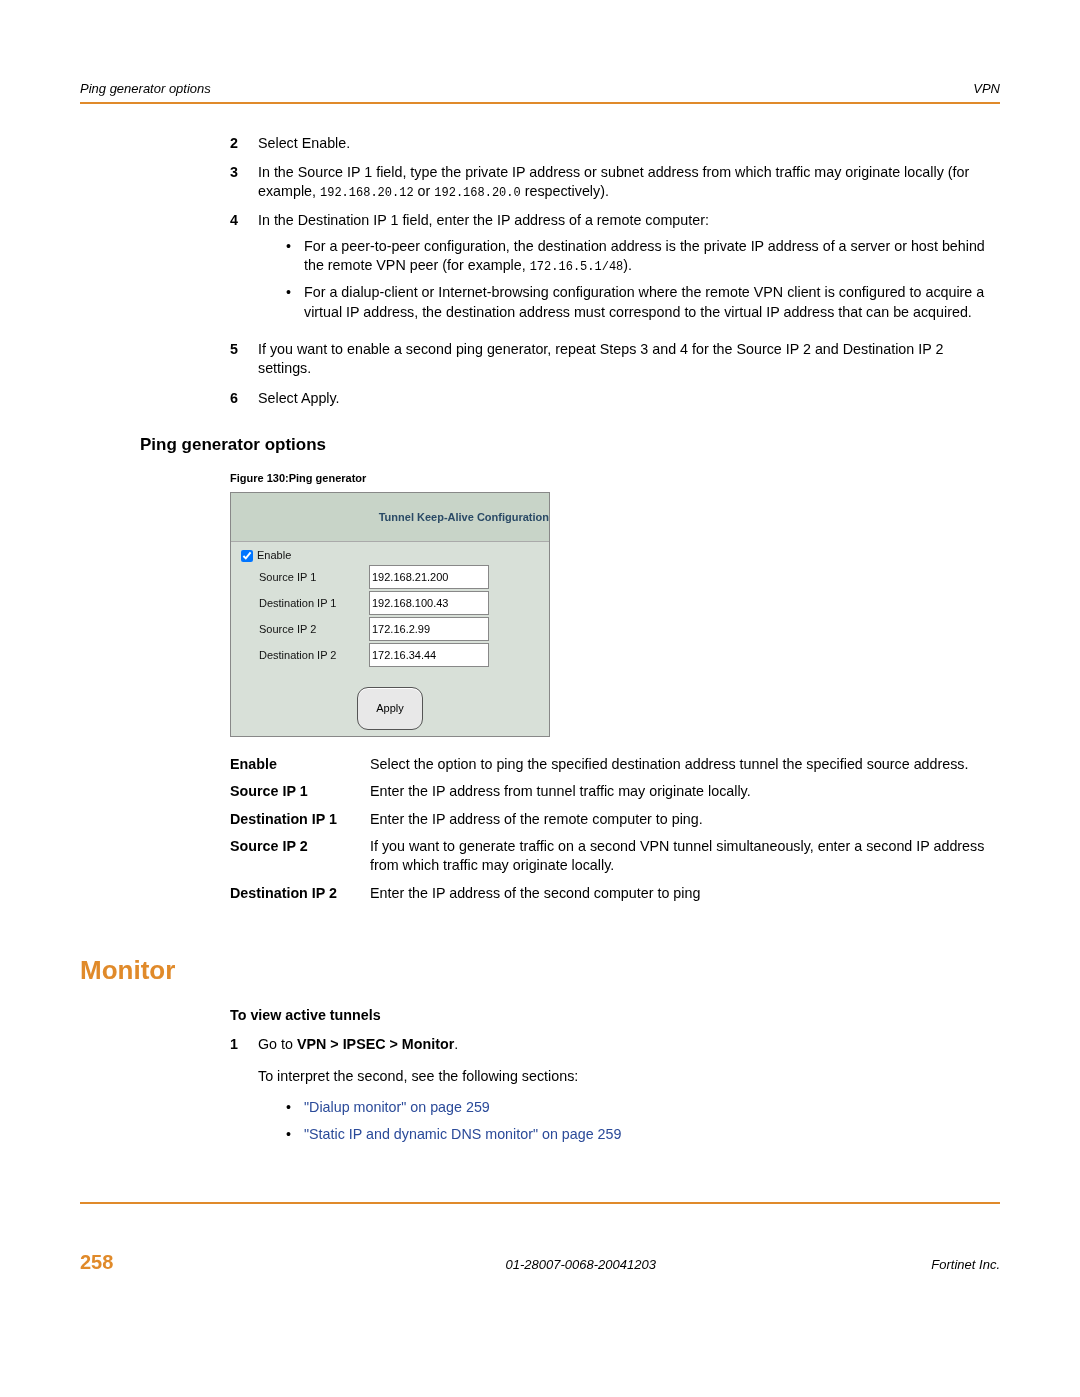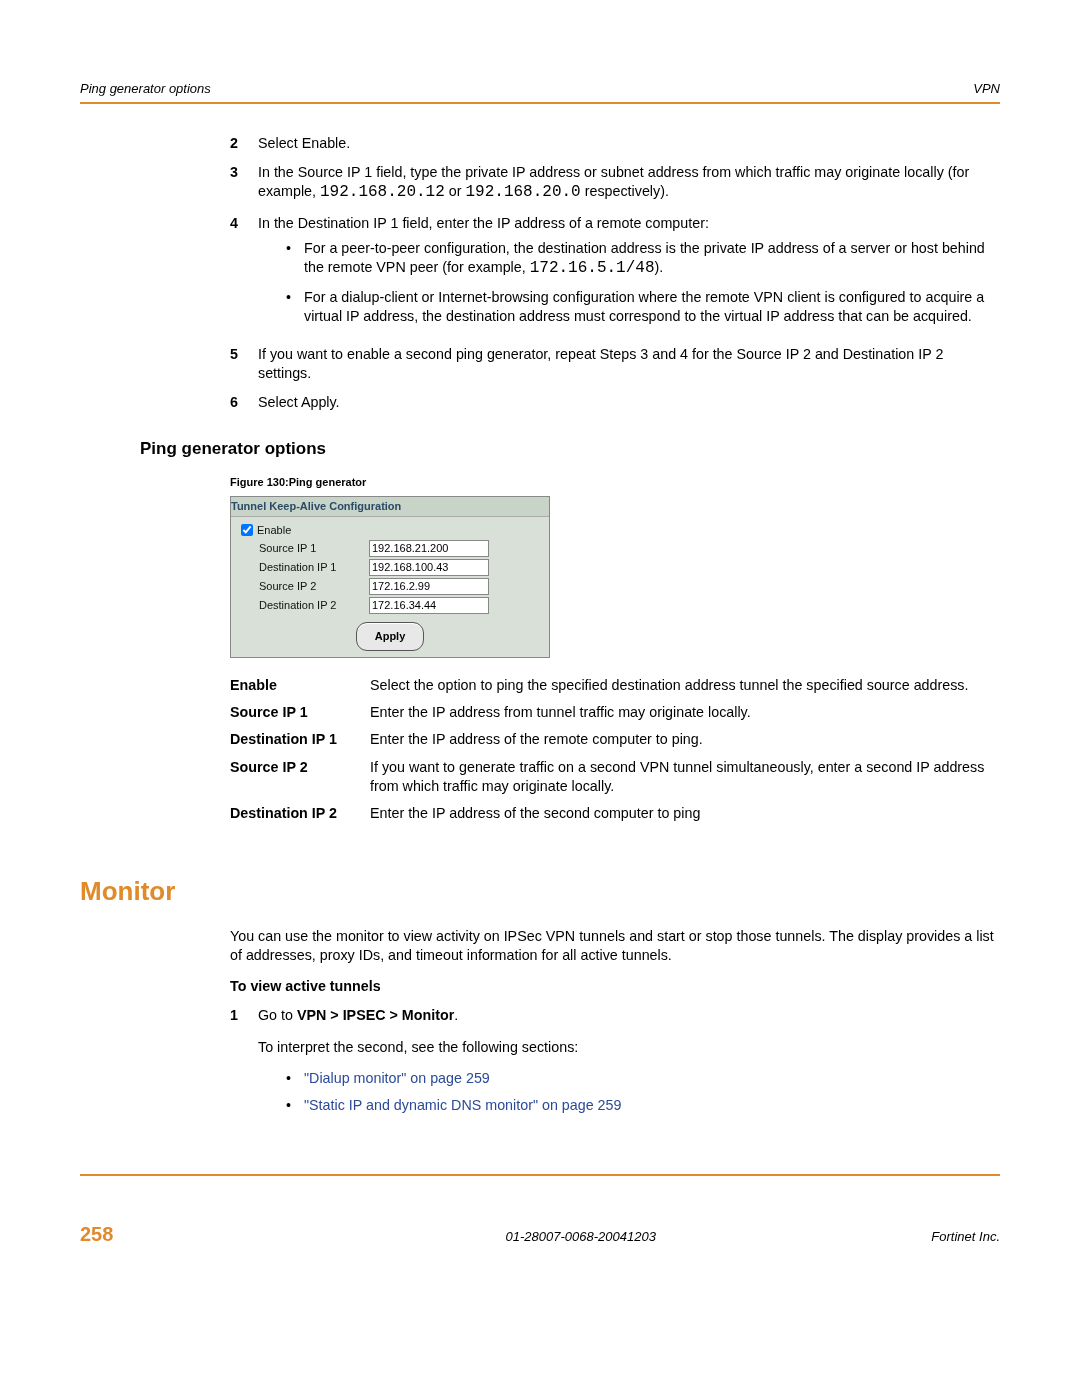--- a/index.html
+++ b/index.html
@@ -30,21 +30,21 @@
   }
   .step .num {
     font-weight: bold;
     min-width: 28px;
     flex-shrink: 0;
   }
   .step .txt { flex: 1; }
   .bullet-list { margin: 6px 0 6px 28px; }
   .bullet-item { display: flex; margin-bottom: 8px; }
   .bullet-item .dot { min-width: 18px; flex-shrink:0; }
-  .mono { font-family: "Courier New", monospace; font-size: 16px; }
+  .mono { font-family: "Courier New", monospace; font-size: 12px; }
   h2.section {
     font-size: 17px;
     font-weight: bold;
     margin: 26px 0 14px 60px;
   }
   .fig-caption {
     font-weight: bold;
     font-size: 11px;
     margin: 6px 0 6px 0;
   }
@@ -53,59 +53,60 @@
     border: 1px solid #888;
     background: #d8e0d8;
     font-family: Verdana, Arial, sans-serif;
     font-size: 11px;
     margin-bottom: 18px;
   }
   .dialog-title {
     background: #c8d4c8;
     color: #2a4a66;
     font-weight: bold;
-    text-align: left;
-    padding: 2px 0;
+    text-align: right;
+    padding: 17px 0;
     font-size: 11px;
     border-bottom: 1px solid #aaa;
   }
   .dialog-body { padding: 4px 10px 2px 10px; }
   .dialog-row {
     display: flex;
     align-items: center;
     margin: 2px 0;
   }
   .dialog-row.indent { padding-left: 18px; }
   .dialog-label { width: 110px; color: #111; }
   .dialog-row input[type="text"] {
     width: 120px;
-    height: 17px;
+    height: 24px;
     font-size: 11px;
     padding: 0 2px;
     border: 1px solid #888;
     background: #fff;
   }
   .dialog-row input[type="checkbox"] {
     margin-right: 4px;
     width: 12px; height: 12px;
   }
   .dialog-footer {
     text-align: center;
     padding: 4px 0 6px 0;
   }
   .apply-btn {
     display: inline-block;
     background: #e8e8e8;
     border: 1px solid #555;
     border-radius: 11px;
-    padding: 6px 18px;
-    font-size: 11px;
-    font-weight: bold;
+    padding: 13px 18px;
+    font-size: 11px;
+    font-weight: normal;
     cursor: pointer;
     box-shadow: inset 0 1px 0 #fff;
+    margin-top: 12px;
   }
   .def-table { width: 100%; }
   .def-row { display: flex; margin-bottom: 8px; align-items: flex-start; }
   .def-term { font-weight: bold; width: 140px; flex-shrink: 0; }
   .def-desc { flex: 1; }
   h1.bigsection {
     color: #e08a2a;
     font-size: 26px;
     font-weight: bold;
     margin: 50px 0 18px 0;
@@ -229,21 +230,20 @@
     <div class="def-row">
       <div class="def-term">Destination IP 2</div>
       <div class="def-desc">Enter the IP address of the second computer to ping</div>
     </div>
   </div>
 </div>
 
 <h1 class="bigsection">Monitor</h1>
 
 <div class="content-block">
-  <div class="para">You can use the monitor to view activity on IPSec VPN tunnels and start or stop those tunnels. The display provides a list of addresses, proxy IDs, and timeout information for all active tunnels.</div>
   <div class="sub-b">To view active tunnels</div>
 
   <div class="step">
     <span class="num">1</span>
     <div class="txt">
       <div class="para">
         <span>Go to </span><b>VPN &gt; IPSEC &gt; Monitor</b><span>.</span>
       </div>
       <div class="para">To interpret the second, see the following sections:</div>
       <div class="bullet-list">

